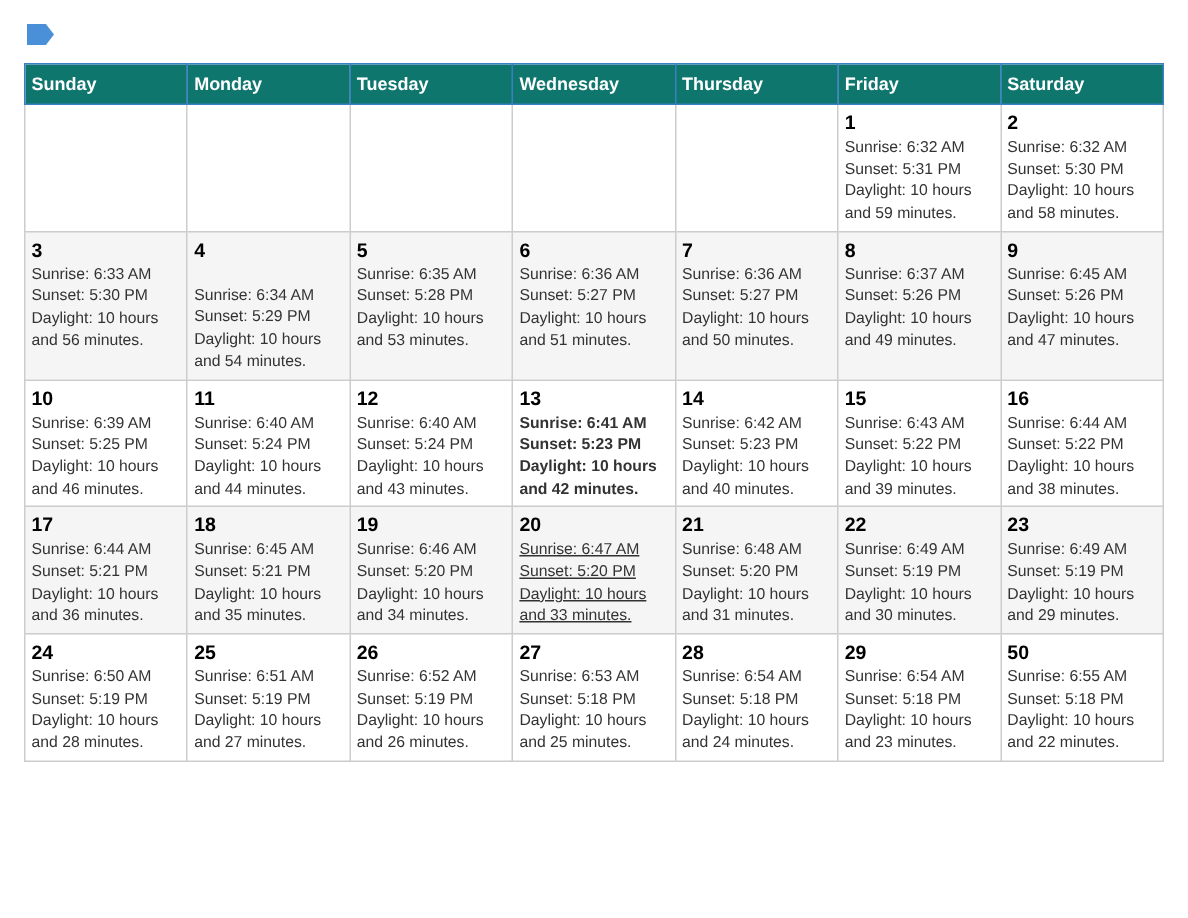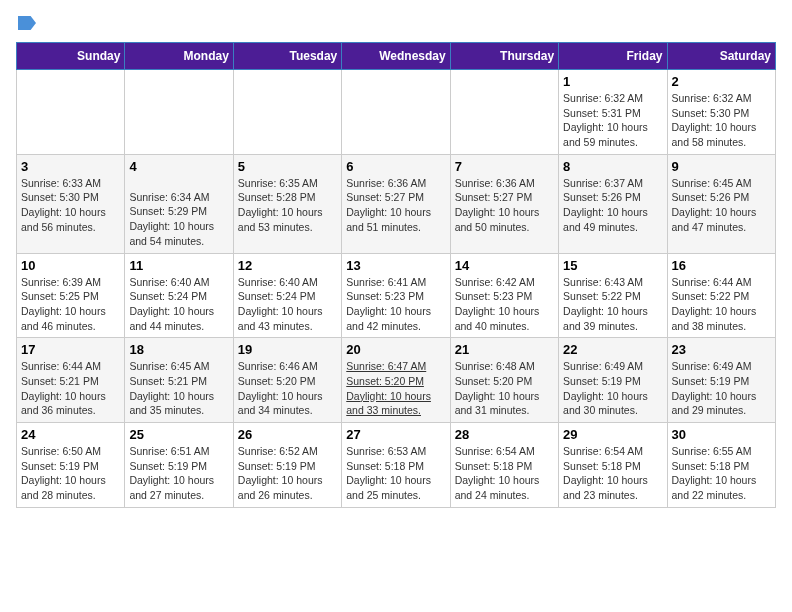--- a/index.html
+++ b/index.html
@@ -55,24 +55,24 @@
     .location {
       font-size: 16px;
       color: #555;
     }
     .calendar {
       width: 100%;
       border-collapse: collapse;
       font-size: 11px;
     }
     .calendar th {
-      background: #4c1d95;
+      background: #0f766e;
       color: #fff;
       padding: 6px 4px;
-      text-align: right;
+      text-align: left;
       font-weight: bold;
       font-size: 12px;
       border: 1px solid #3a7fc1;
     }
     .calendar td {
       border: 1px solid #ccc;
       vertical-align: top;
       padding: 4px;
       width: 108px;
       min-height: 80px;
@@ -208,21 +208,21 @@
 Daylight: 10 hours and 44 minutes.</div>
         </td>
         <td>
           <span class="day-number">12</span>
           <div class="day-info" style="white-space: pre-line;">Sunrise: 6:40 AM
 Sunset: 5:24 PM
 Daylight: 10 hours and 43 minutes.</div>
         </td>
         <td>
           <span class="day-number">13</span>
-          <div class="day-info" style="white-space: pre-line;">Sunrise: 6:41 AM
+          <div class="day-info" style="white-space: pre-line; font-weight: bold;">Sunrise: 6:41 AM
 Sunset: 5:23 PM
 Daylight: 10 hours and 42 minutes.</div>
         </td>
         <td>
           <span class="day-number">14</span>
           <div class="day-info" style="white-space: pre-line;">Sunrise: 6:42 AM
 Sunset: 5:23 PM
 Daylight: 10 hours and 40 minutes.</div>
         </td>
         <td>
@@ -313,20 +313,20 @@
 Sunset: 5:18 PM
 Daylight: 10 hours and 24 minutes.</div>
         </td>
         <td>
           <span class="day-number">29</span>
           <div class="day-info" style="white-space: pre-line;">Sunrise: 6:54 AM
 Sunset: 5:18 PM
 Daylight: 10 hours and 23 minutes.</div>
         </td>
         <td>
-          <span class="day-number">30</span>
+          <span class="day-number">50</span>
           <div class="day-info" style="white-space: pre-line;">Sunrise: 6:55 AM
 Sunset: 5:18 PM
 Daylight: 10 hours and 22 minutes.</div>
         </td>
       </tr>
     </tbody>
 </table>
 
 </body></html>

